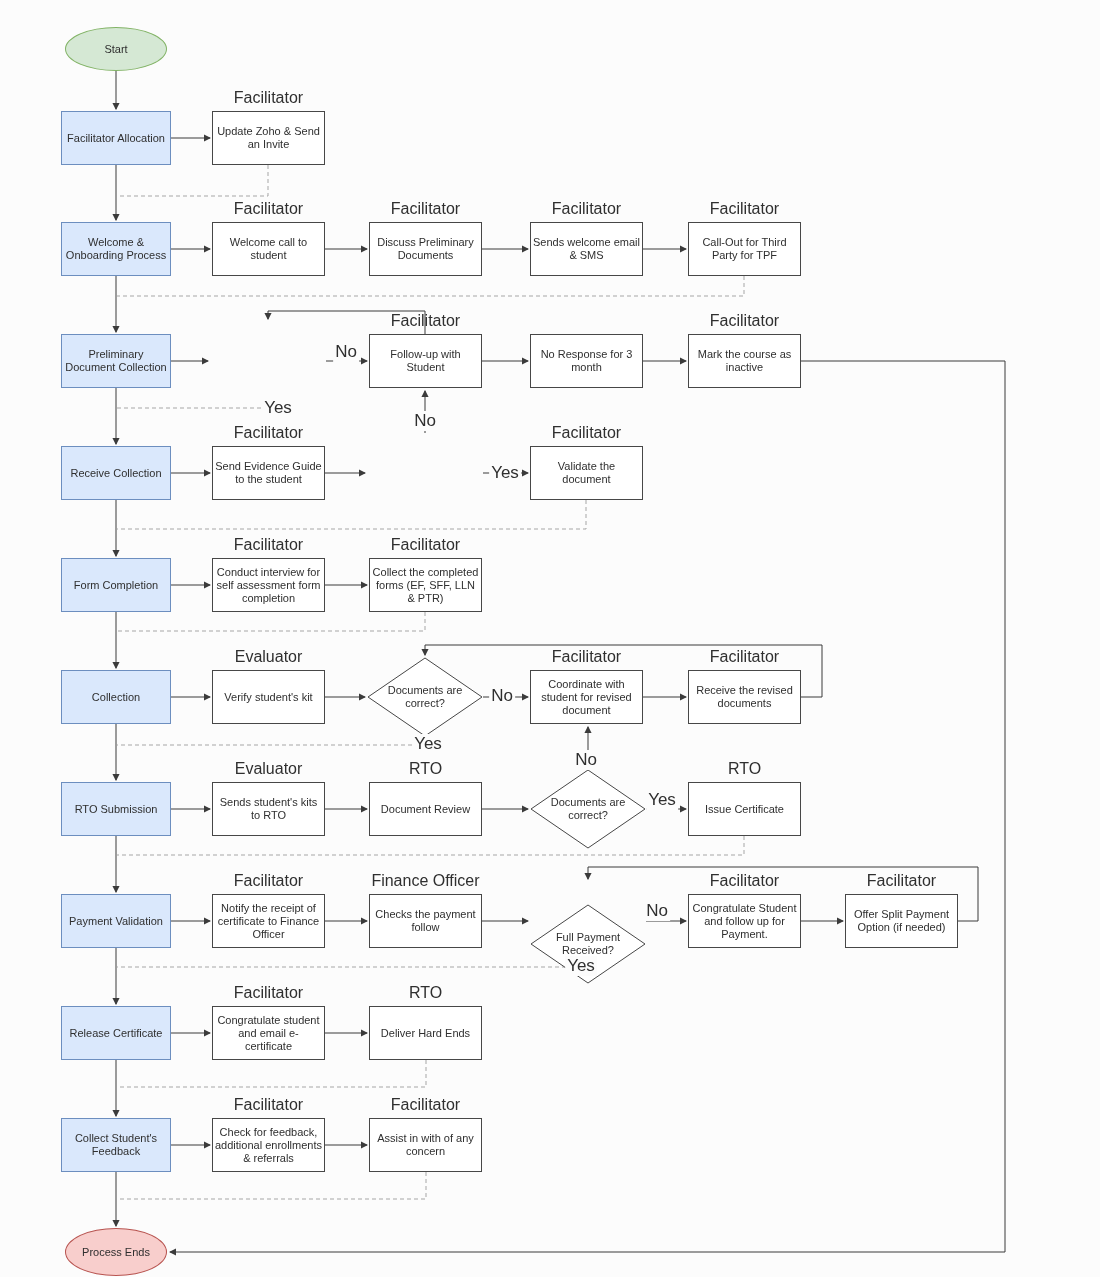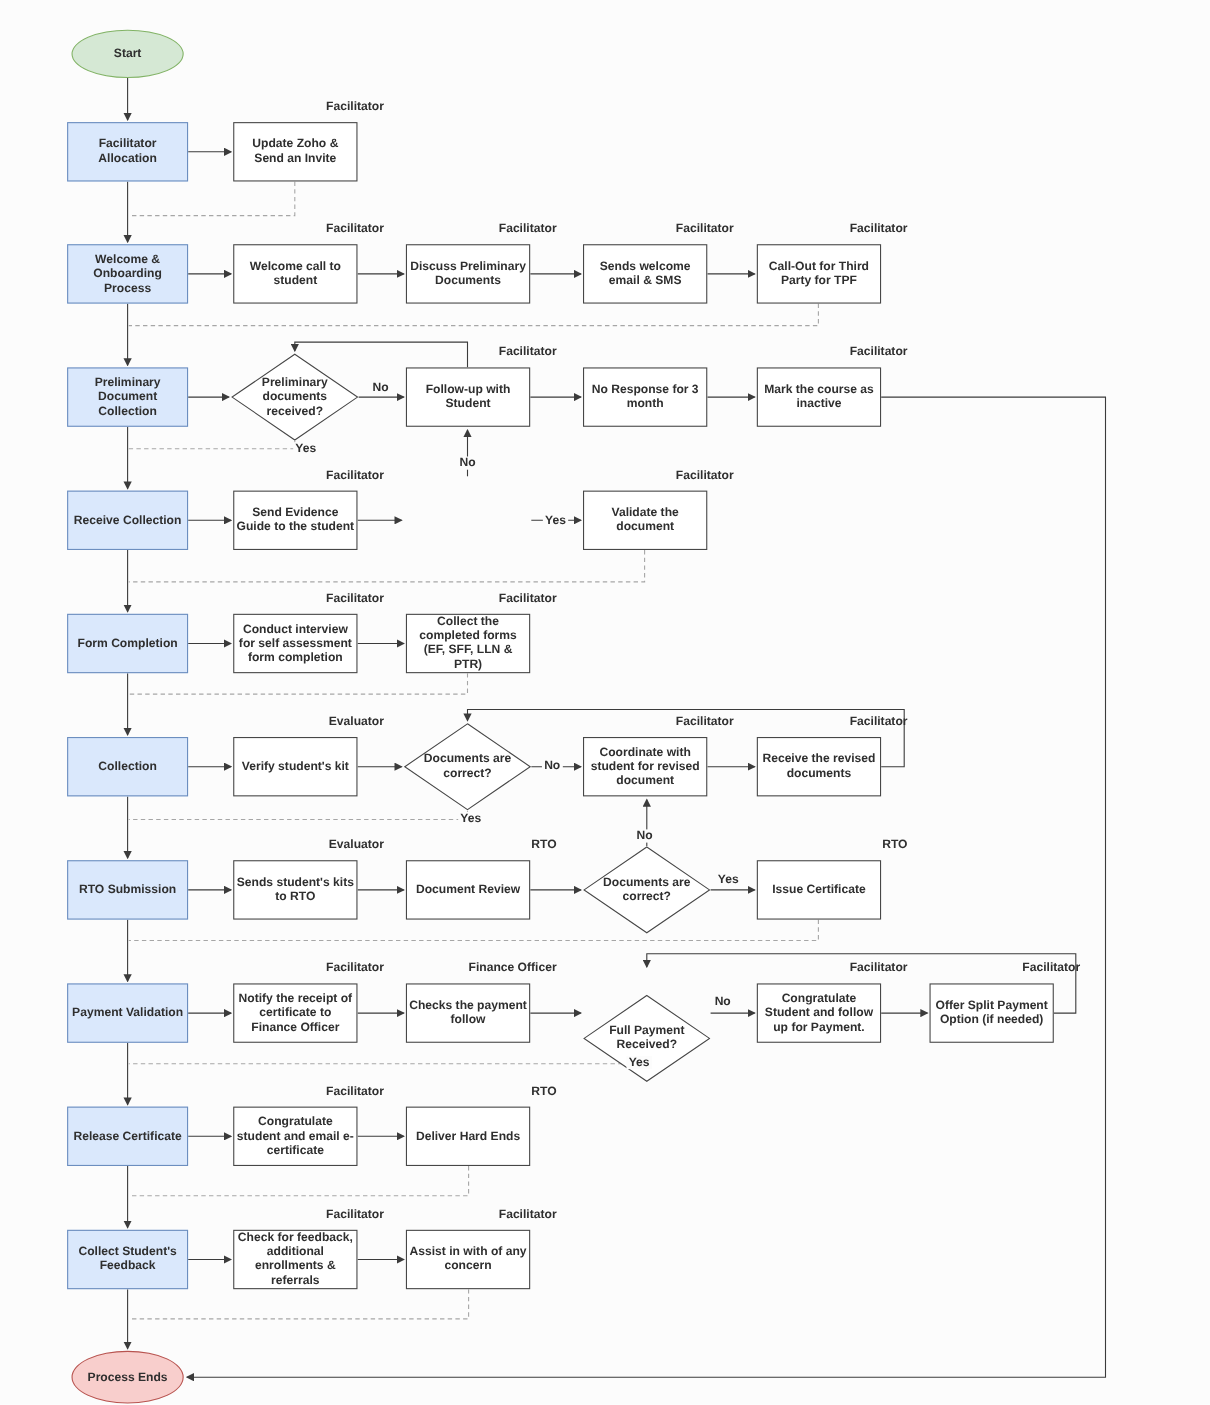--- a/index.html
+++ b/index.html
@@ -5,21 +5,20 @@
   * { box-sizing: border-box; margin: 0; padding: 0; }
   html, body { background: #ffffff; }
   body { font-family: "Liberation Sans", "DejaVu Sans", sans-serif; }
 
   #canvas {
     position: relative;
     width: 1100px;
     height: 1277px;
     background: #fcfcfc;
     overflow: hidden;
-    font-weight: bold;
   }
 
   #wires { position: absolute; inset: 0; }
   #wires path.arrow  { fill: none; stroke: var(--line, #3b3b3b); stroke-width: 1; }
   #wires path.dashed { fill: none; stroke: var(--dash, #a6a6a6); stroke-width: 1; stroke-dasharray: 4 3; }
 
   .node {
     position: absolute;
     display: flex;
     align-items: center;
@@ -45,41 +44,41 @@
   .decision svg.shape { position: absolute; inset: 0; width: 100%; height: 100%; }
   .decision svg.shape polygon { fill: #ffffff; stroke: #474747; stroke-width: 1; }
   .decision .txt { position: relative; max-width: 84px; }
 
   .role {
     position: absolute;
     bottom: 100%;
     margin-bottom: 8px;
     left: -25px;
     width: calc(100% + 50px);
-    text-align: right;
-    font-size: 11px;
+    text-align: center;
+    font-size: 16px;
     color: #2f2f2f;
   }
 
   .terminal { border-radius: 50%; }
   #start-node {
     left: 65px; top: 27px; width: 102px; height: 44px;
     background: var(--start-fill, #d5e8d4);
     border: 1px solid var(--start-border, #82b366);
   }
   #end-node {
     left: 65px; top: 1228px; width: 102px; height: 48px;
     background: var(--end-fill, #f8cecc);
     border: 1px solid var(--end-border, #b85450);
   }
 
   .edge-label {
     position: absolute;
     transform: translate(-50%, -50%);
-    font-size: 11px;
+    font-size: 17px;
     color: #2f2f2f;
     background: #fcfcfc;
     padding: 0 2px;
     white-space: nowrap;
   }
 </style>
 </head>
 <body>
 
 <div id="canvas">
@@ -306,26 +305,20 @@
 
   <div class="node process" style="left:212px;top:1118px">
       <div class="role">Facilitator</div>
       <span class="txt">Check for feedback, additional enrollments &amp; referrals</span>
     </div>
   <div class="node process" style="left:369px;top:1118px">
       <div class="role">Facilitator</div>
       <span class="txt">Assist in with of any concern</span>
     </div>
 
-  <div class="node decision" style="left:210px;top:321px">
-    <svg class="shape" viewBox="0 0 116 80" preserveAspectRatio="none">
-        <polygon points="58,1 115,40 58,79 1,40"></polygon>
-      </svg>
-    <span class="txt">Preliminary documents received?</span>
-  </div>
   <div class="node decision" style="left:367px;top:657px">
     <svg class="shape" viewBox="0 0 116 80" preserveAspectRatio="none">
         <polygon points="58,1 115,40 58,79 1,40"></polygon>
       </svg>
     <span class="txt">Documents are correct?</span>
   </div>
   <div class="node decision" style="left:530px;top:769px">
     <svg class="shape" viewBox="0 0 116 80" preserveAspectRatio="none">
         <polygon points="58,1 115,40 58,79 1,40"></polygon>
       </svg>

